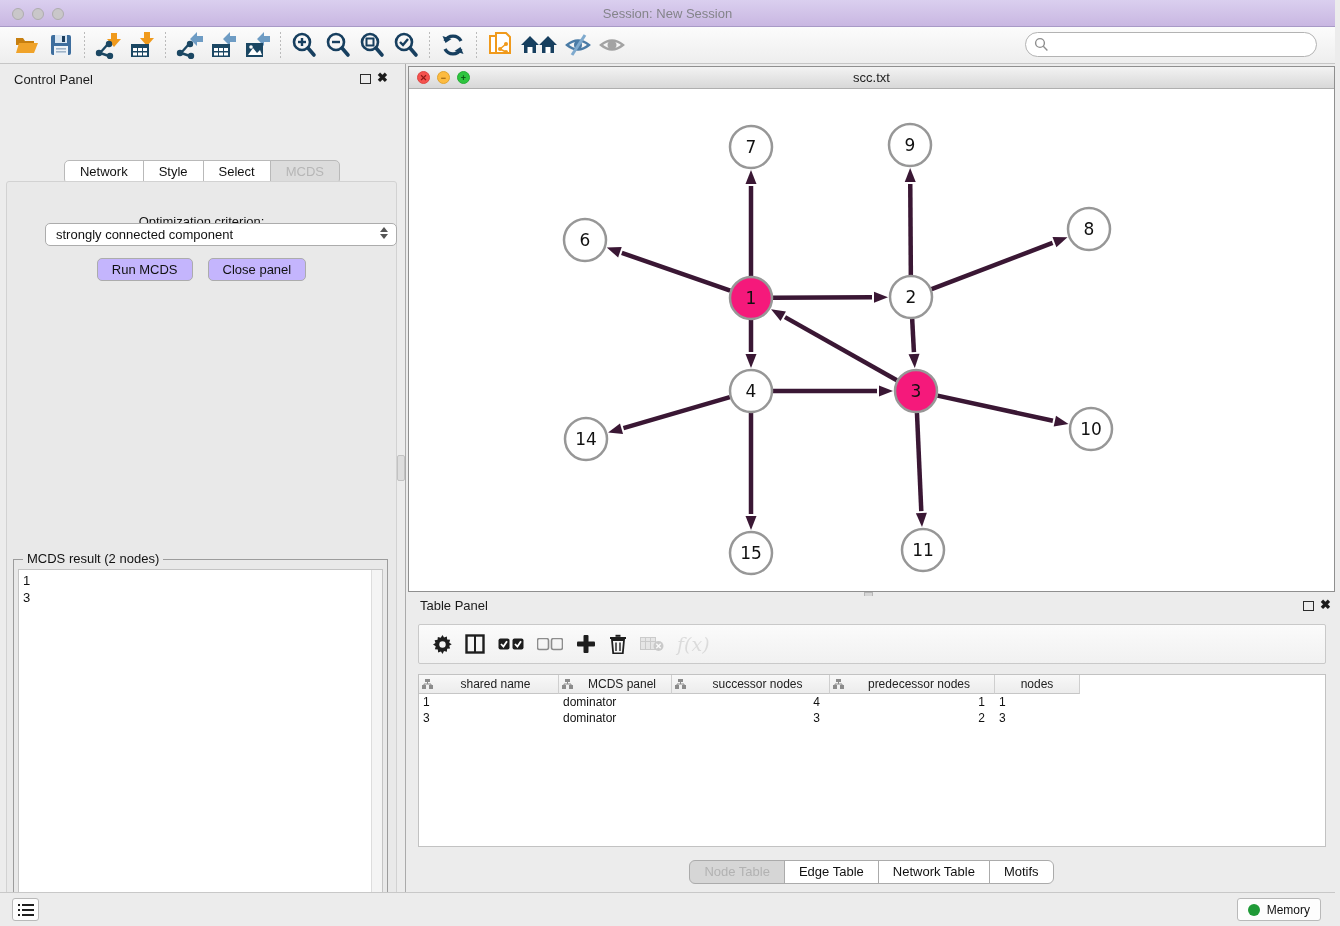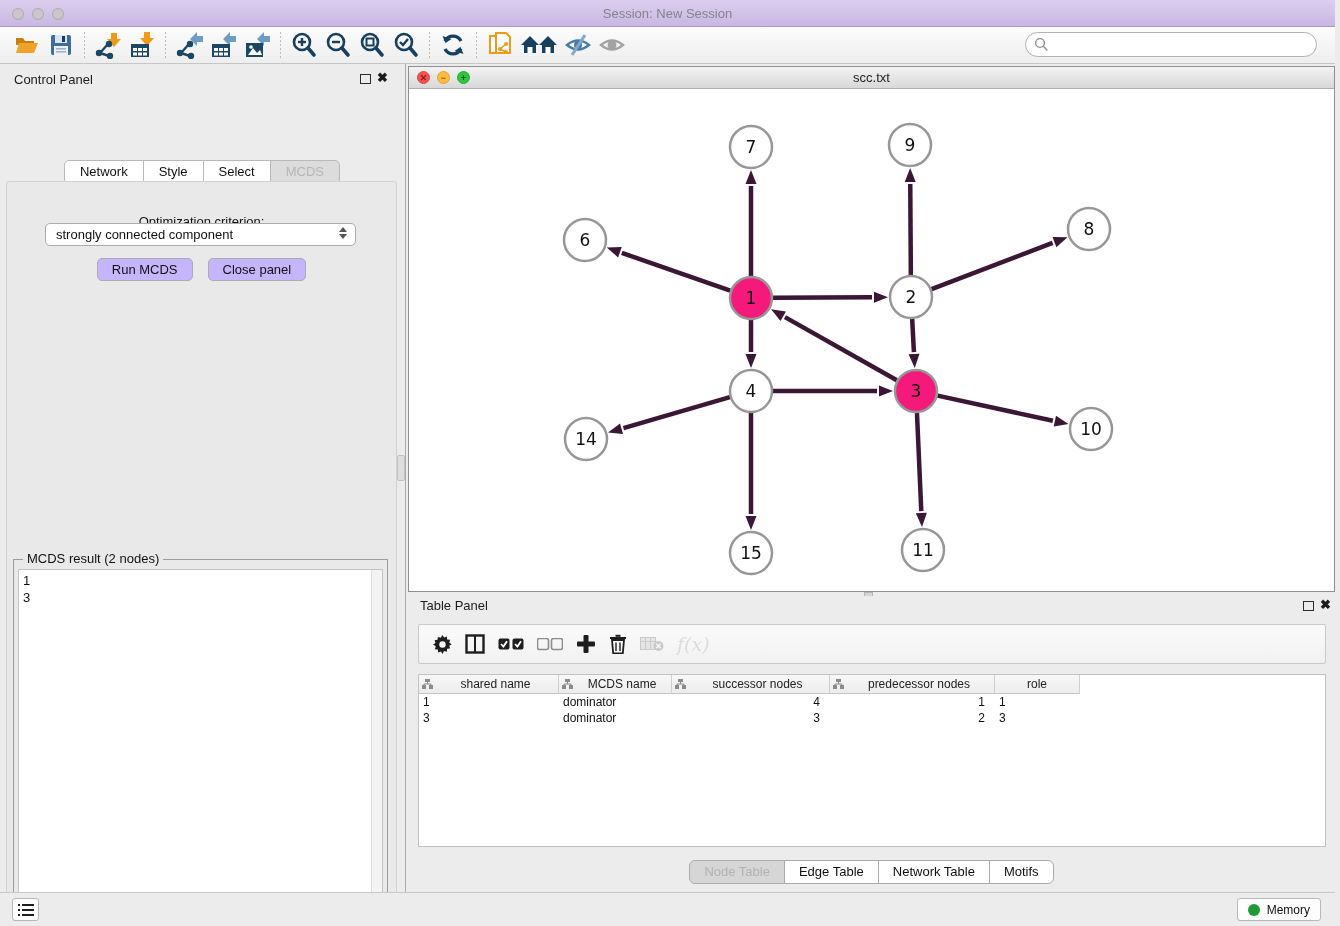--- a/index.html
+++ b/index.html
@@ -37,21 +37,21 @@
   .float-ico { position:absolute; width:11px; height:10px; border:1.5px solid #2B2B2B; top:10px; }
   .close-ico { position:absolute; top:6px; font-size:13px; font-weight:bold; color:#1B1B1B; }
   .cp-tabs { position:absolute; top:96px; left:0; width:100%; display:flex; justify-content:center; }
   .cp-tab { font-size:13px; padding:3px 15px 4px; background:#FFF; border:1px solid #B9B9B9;
     margin-left:-1px; color:#111; }
   .cp-tab.first { border-radius:5px 0 0 5px; margin-left:0; }
   .cp-tab.disabled-active { background:#DCDCDC; color:#B6B6B6; border-radius:0 5px 5px 0; }
   .cp-body { position:absolute; left:6px; top:117px; width:391px; height:760px;
     background:#E9E9E9; border:1px solid #D2D2D2; border-radius:3px; }
   .opt-label { position:absolute; top:20px; left:0; width:100%; text-align:center; font-size:13px; color:#111;margin-top:12px; }
-  .criterion-select { position:absolute; left:38px; top:41px; width:311px; height:23px; background:#FFF;
+  .criterion-select { position:absolute; left:38px; top:41px; width:352px; height:23px; background:#FFF;
     border:1px solid #ACACAC; border-radius:5px; font-size:13px; color:#111;
     display:flex; align-items:center; padding-left:10px; }
   .stepper { position:absolute; right:8px; top:3px; display:flex; flex-direction:column; gap:2px; }
   .stepper i { width:0; height:0; border-left:4px solid transparent; border-right:4px solid transparent; }
   .stepper .up { border-bottom:5px solid #555; }
   .stepper .dn { border-top:5px solid #555; }
   .cp-buttons { position:absolute; top:76px; left:0; width:100%; display:flex; justify-content:center; gap:15px; }
   .cp-btn { background:#c4b5fd; border:1px solid #ACACAC; border-radius:5px; font-size:13px;
     color:#111; padding:3px 14px; height:23px; font-family:"Liberation Sans",sans-serif; }
   .result-box { position:absolute; left:6px; top:377px; width:375px; height:378px;
@@ -483,42 +483,42 @@
           </svg>
         <span class="th-label">shared name</span>
       </div>
       <div class="th-cell c1">
         <svg width="11" height="10" viewBox="0 0 11 10">
             <rect x="3" y="0" width="5" height="3" fill="#8B8B8B"></rect>
             <rect x="0" y="6" width="4" height="4" fill="#8B8B8B"></rect>
             <rect x="7" y="6" width="4" height="4" fill="#8B8B8B"></rect>
             <path d="M5.5 3 v2 M2 6 v-1 h7 v1" stroke="#8B8B8B" fill="none"></path>
           </svg>
-        <span class="th-label">MCDS name</span>
+        <span class="th-label">MCDS panel</span>
       </div>
       <div class="th-cell c2">
         <svg width="11" height="10" viewBox="0 0 11 10">
             <rect x="3" y="0" width="5" height="3" fill="#8B8B8B"></rect>
             <rect x="0" y="6" width="4" height="4" fill="#8B8B8B"></rect>
             <rect x="7" y="6" width="4" height="4" fill="#8B8B8B"></rect>
             <path d="M5.5 3 v2 M2 6 v-1 h7 v1" stroke="#8B8B8B" fill="none"></path>
           </svg>
         <span class="th-label">successor nodes</span>
       </div>
       <div class="th-cell c3">
         <svg width="11" height="10" viewBox="0 0 11 10">
             <rect x="3" y="0" width="5" height="3" fill="#8B8B8B"></rect>
             <rect x="0" y="6" width="4" height="4" fill="#8B8B8B"></rect>
             <rect x="7" y="6" width="4" height="4" fill="#8B8B8B"></rect>
             <path d="M5.5 3 v2 M2 6 v-1 h7 v1" stroke="#8B8B8B" fill="none"></path>
           </svg>
         <span class="th-label">predecessor nodes</span>
       </div>
       <div class="th-cell c4">
-        <span class="th-label">role</span>
+        <span class="th-label">nodes</span>
       </div>
     </div>
     <div id="table-rows">
         <div class="tp-row">
           <div class="td-cell c0">1</div>
           <div class="td-cell c1">dominator</div>
           <div class="td-cell c2 num-right">4</div>
           <div class="td-cell c3 num-right">1</div>
           <div class="td-cell c4">1</div>
         </div>

